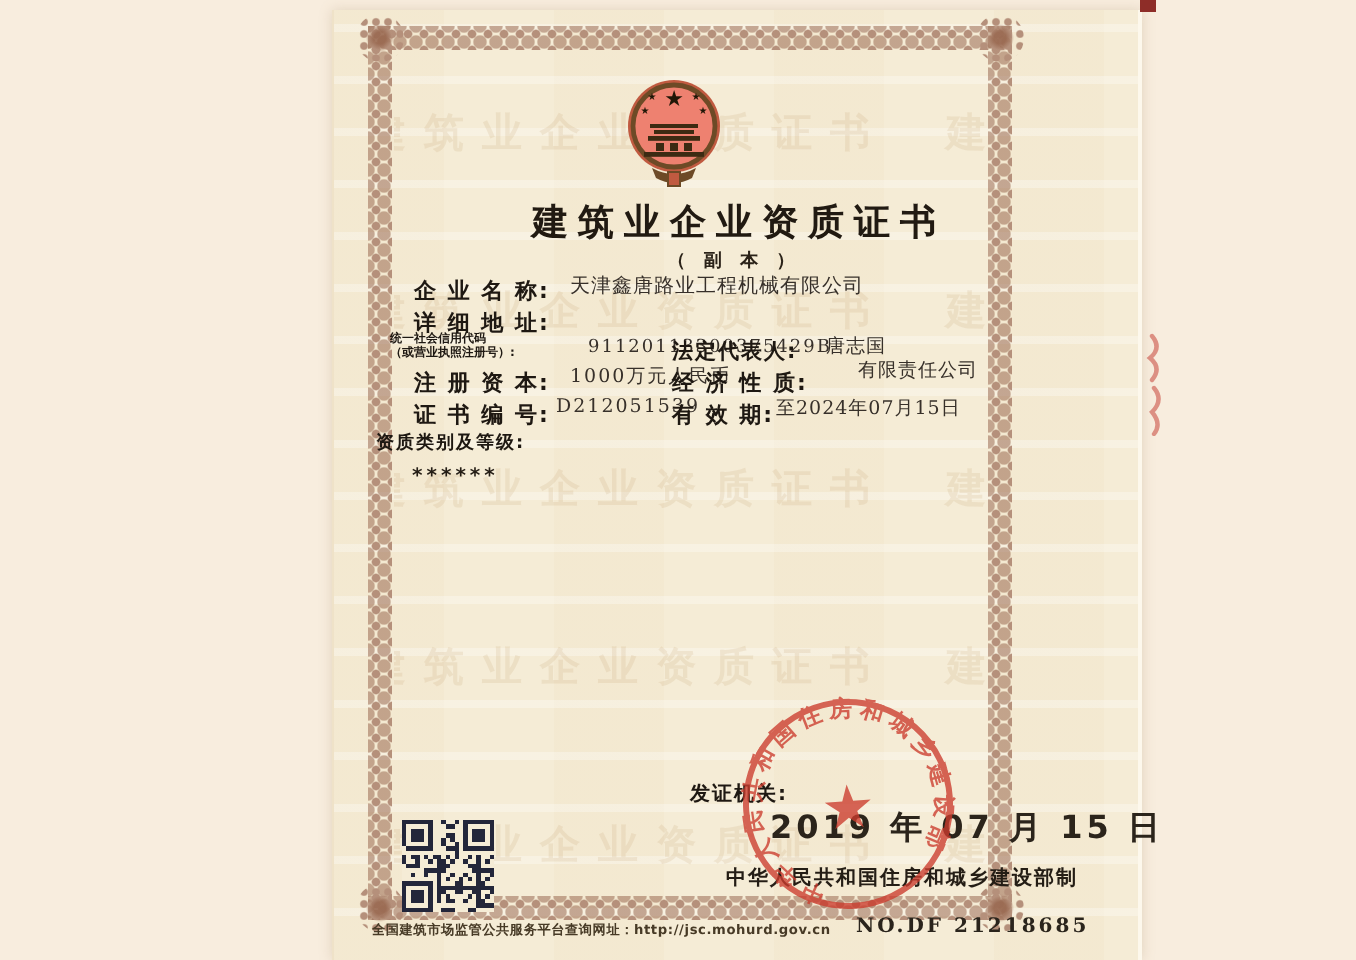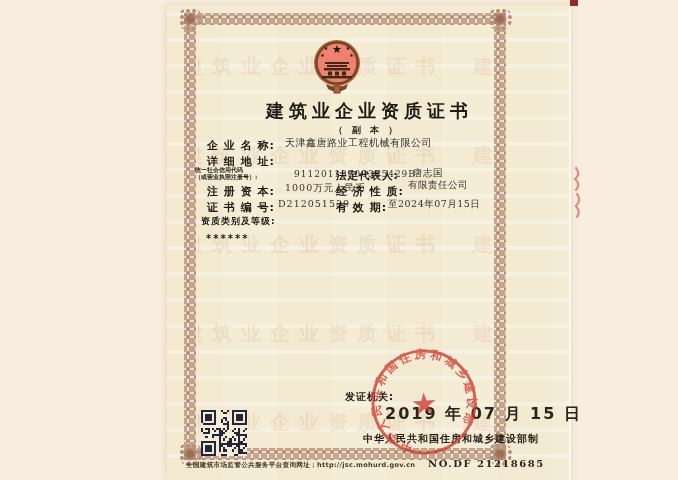--- a/index.html
+++ b/index.html
@@ -149,29 +149,29 @@
   </div>
   <div class="abs val val-print" style="left:294px;top:169px;font-size:9px">91120113300375429B</div>
 
   <div class="abs lbl" style="left:336px;top:169px;font-size:10.5px">法定代表人:</div>
   <div class="abs val" style="left:413px;top:167px;font-size:9.5px">唐志国</div>
 
   <div class="abs lbl" style="left:207px;top:184px">注 册 资 本:</div>
   <div class="abs val val-print" style="left:285px;top:182px;font-size:9.5px">1000万元人民币</div>
 
   <div class="abs lbl" style="left:336px;top:184px">经 济 性 质:</div>
-  <div class="abs val" style="left:408px;top:179px;font-size:9.5px">有限责任公司</div>
+  <div class="abs val" style="left:429px;top:179px;font-size:9.5px">有限责任公司</div>
 
   <div class="abs lbl" style="left:207px;top:200px">证 书 编 号:</div>
   <div class="abs val val-print" style="left:278px;top:198px;font-size:9.5px">D212051539</div>
 
   <div class="abs lbl" style="left:336px;top:200px">有  效  期:</div>
   <div class="abs val" style="left:388px;top:198px;font-size:9.5px">至2024年07月15日</div>
 
-  <div class="abs lbl" style="left:201px;top:215px;font-size:9px">资质类别及等级:</div>
+  <div class="abs lbl" style="left:188px;top:215px;font-size:9px">资质类别及等级:</div>
   <div class="abs stars" style="left:206px;top:233px">******</div>
 
   <div class="abs lbl" style="left:345px;top:390px;font-size:10px">发证机关:</div>
   <div class="abs date-line" style="left:385px;top:404px">2019 年 07 月 15 日</div>
   <div class="abs ministry" style="left:363px;top:432px">中华人民共和国住房和城乡建设部制</div>
 
   <svg class="seal" viewBox="0 0 110 110">
     <defs>
       <path id="sealArc" d="M 55 99 A 44 44 0 1 1 55.01 99" fill="none"></path>
     </defs>

